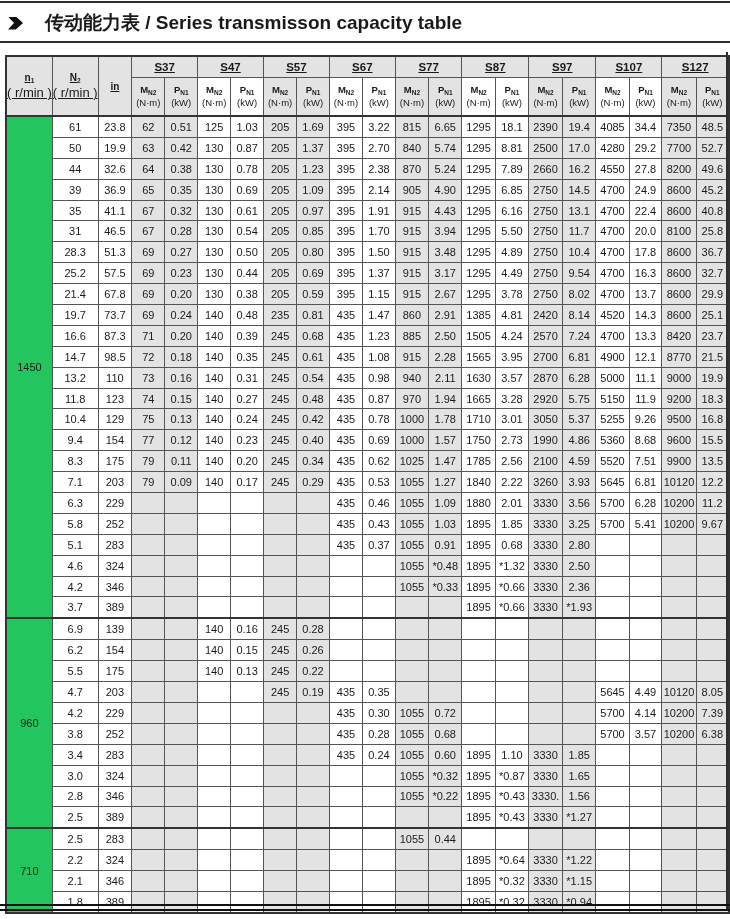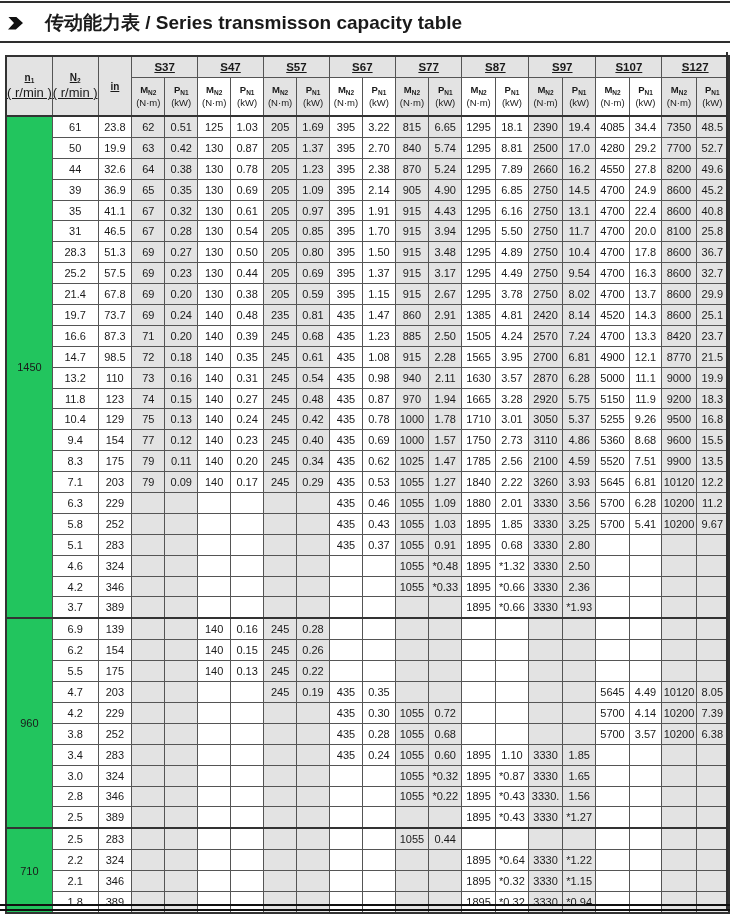--- a/index.html
+++ b/index.html
@@ -440,21 +440,21 @@
           <td>140</td>
           <td>0.23</td>
           <td class="shade">245</td>
           <td class="shade">0.40</td>
           <td>435</td>
           <td>0.69</td>
           <td class="shade">1000</td>
           <td class="shade">1.57</td>
           <td>1750</td>
           <td>2.73</td>
-          <td class="shade">3110</td>
+          <td class="shade">1990</td>
           <td class="shade">4.86</td>
           <td>5360</td>
           <td>8.68</td>
           <td class="shade">9600</td>
           <td class="shade">15.5</td>
         </tr>
         <tr>
           <td>8.3</td>
           <td>175</td>
           <td class="shade">79</td>

